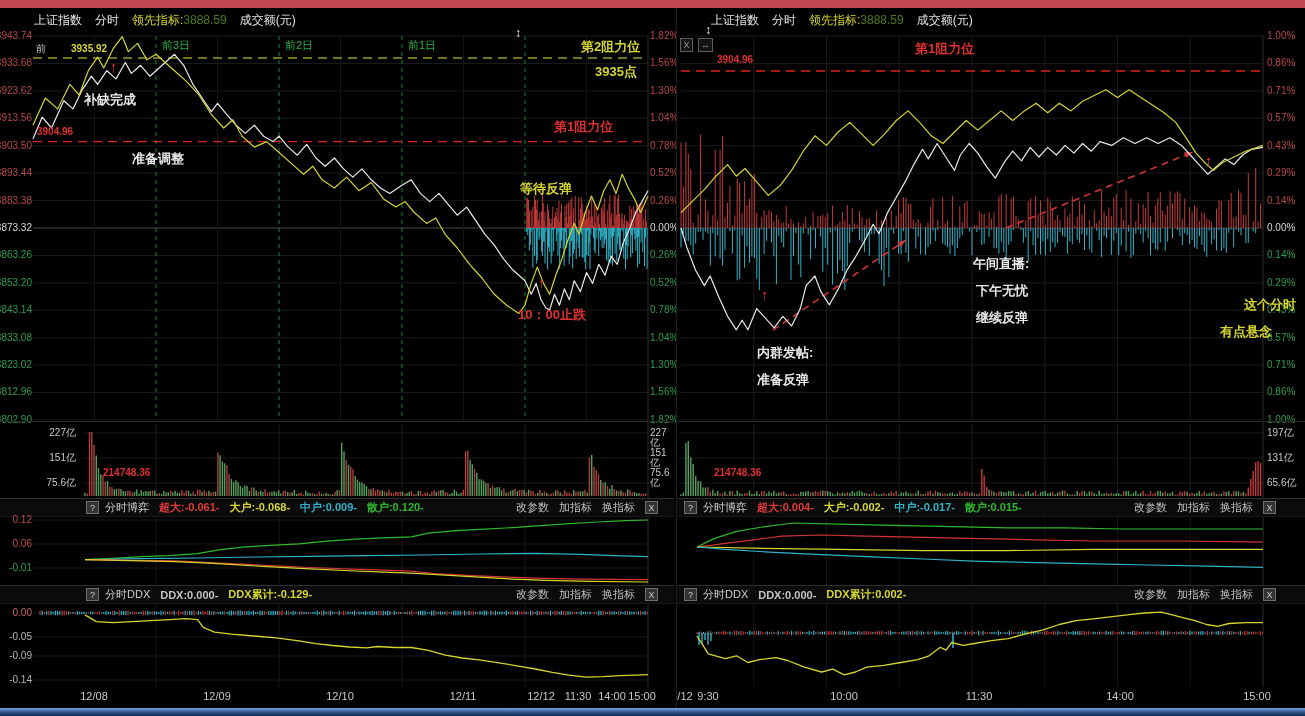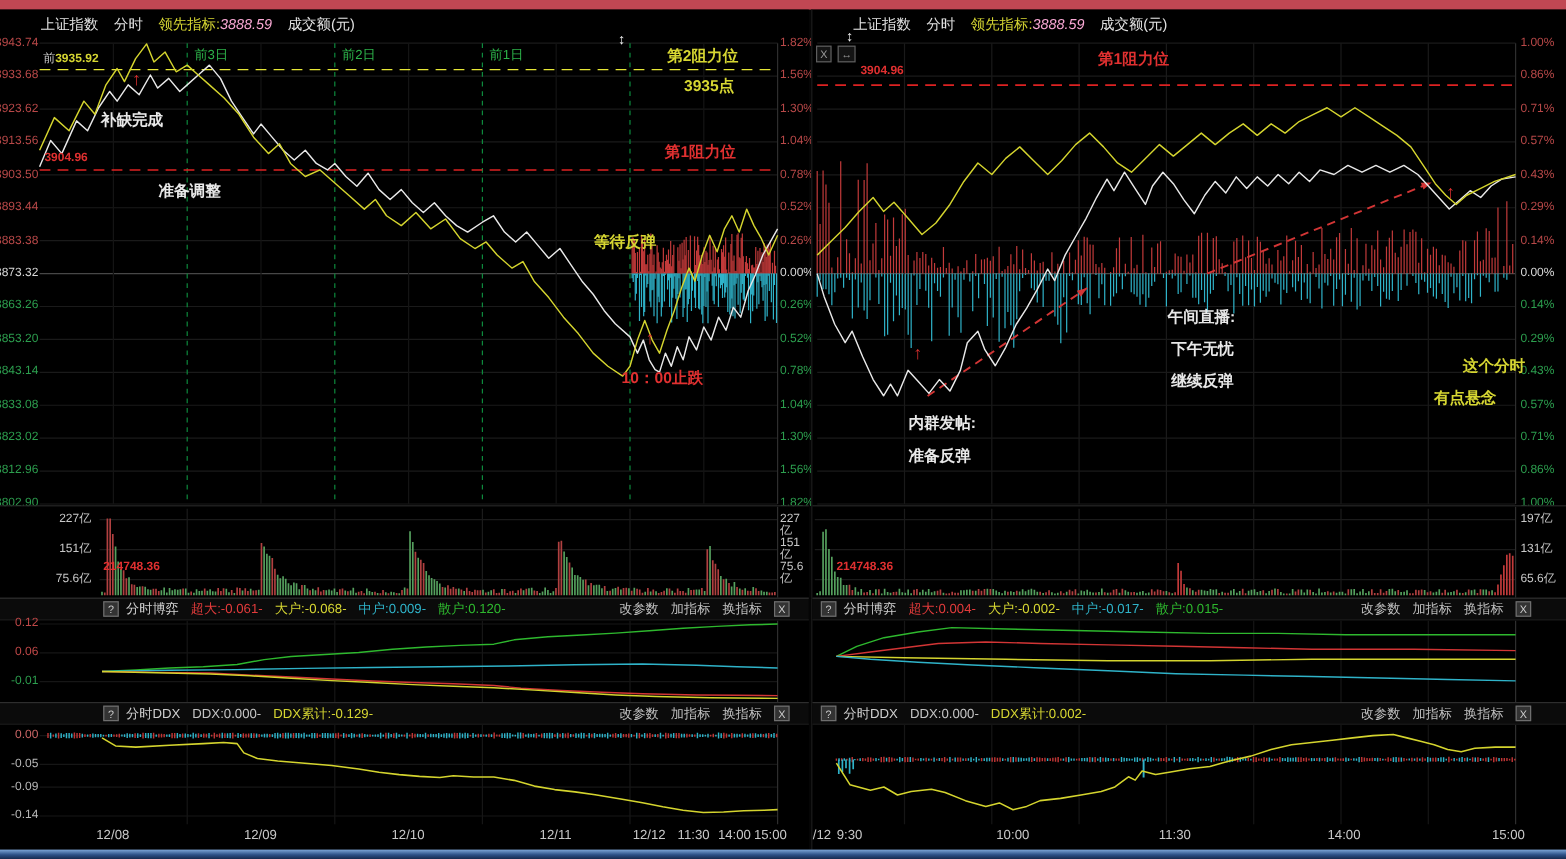--- a/index.html
+++ b/index.html
@@ -3,56 +3,56 @@
 <meta charset="utf-8">
 <style>
   html,body{margin:0;padding:0;background:#000;font-family:"Liberation Sans",sans-serif;}
   .screen{position:relative;width:1305px;height:716px;background:#050505;overflow:hidden;}
   .topbar{position:absolute;left:0;top:0;width:1305px;height:8px;background:#c14753;}
   .bottombar{position:absolute;left:0;top:708px;width:1305px;height:8px;background:linear-gradient(#7da6d8,#2c4f85 55%,#16294d);}
   .panel{position:absolute;top:8px;height:700px;background:#000;}
   #panelL{left:0;width:674px;}
   #panelR{left:676px;width:629px;border-left:1px solid #1c1c1c;}
   .phdr{position:absolute;left:34px;top:3px;height:18px;display:flex;gap:13px;font-size:12px;color:#e3e3e3;white-space:nowrap;align-items:center;}
-  .phdr .ll{color:#d6d632;} .phdr .lv{color:#f9a8d4;font-style:italic;}
+  .phdr .ll{color:#d6d632;} .phdr .lv{color:#4d7c0f;}
   .mchart{position:absolute;left:0;top:22px;width:100%;height:391px;}
   .vchart{position:absolute;left:0;top:413px;width:100%;height:77px;border-top:1px solid #262626;}
   .gchart{position:absolute;left:0;top:509px;width:100%;height:68px;}
   .dchart{position:absolute;left:0;top:596px;width:100%;height:83px;}
   .mchart svg,.vchart svg,.gchart svg,.dchart svg{position:absolute;left:0;top:0;}
   .ax{position:absolute;top:0;height:395px;display:flex;flex-direction:column;justify-content:space-between;font-size:10px;line-height:11px;}
   .ax span{display:block;}
   .ax-price{left:2px;width:30px;text-align:right;align-items:flex-end;}
   .ax-pct{width:36px;text-align:left;}
   #panelL .ax-pct{left:650px;} #panelR .ax-pct{left:590px;}
   .ax span:nth-child(-n+7){color:#b84848;}
   .ax span:nth-child(8){color:#d8d8d8;}
   .ax span:nth-child(n+9){color:#2c9e4e;}
   .vax{position:absolute;top:6px;height:60px;display:flex;flex-direction:column;justify-content:space-between;font-size:10px;line-height:10px;color:#c8c8c8;}
   .vaxL{left:40px;width:36px;text-align:right;}
   #panelL .vaxR{left:650px;} #panelR .vaxR{left:590px;}
-  .vval{position:absolute;font-size:10px;color:#e03030;font-weight:bold;}
+  .vval{position:absolute;font-size:10px;color:#e03030;font-weight:bold;margin-left:17px;}
   .ihdr{position:absolute;left:0;width:100%;height:19px;background:#0b0b0b;border-top:1px solid #2e2e2e;border-bottom:1px solid #191919;display:flex;align-items:center;font-size:11px;color:#c4c4c4;box-sizing:border-box;}
   #panelL .ihdr{padding-left:86px;padding-right:16px;}
   #panelR .ihdr{padding-left:7px;padding-right:30px;}
   .ihdr .ititle{margin-right:10px;color:#cfcfcf;}
-  .ihdr .val{margin-right:10px;}
+  .ihdr .val{margin-right:10px;font-weight:bold;}
   .c-red{color:#e23b3b;} .c-yel{color:#d6d632;} .c-cyan{color:#2fb3c9;} .c-grn{color:#2eb82e;}
   .spacer{flex:1;}
   .ibtn{margin-left:10px;color:#c0c0c0;cursor:pointer;}
   .qbox,.xbox{width:13px;height:13px;border:1px solid #6e6e6e;background:#333;color:#ccc;font-size:9px;display:flex;align-items:center;justify-content:center;box-sizing:border-box;}
   .qbox{margin-right:6px;}
   .xbox{margin-left:10px;}
   .gax,.dax{position:absolute;left:2px;width:30px;text-align:right;font-size:10px;line-height:10px;}
   .gax1,.gax2{color:#c04848;text-align:right;} .gax3{color:#2c9e4e;}
   .dax1{color:#cc6666;} .dax2,.dax3,.dax4{color:#b8b8b8;}
   .taxis{position:absolute;left:0;top:682px;width:100%;height:18px;font-size:11px;color:#c8c8c8;}
   .taxis span{position:absolute;transform:translateX(-50%);white-space:nowrap;}
   .ann{position:absolute;font-size:13px;font-weight:bold;white-space:nowrap;}
-  .a-wht{color:#e8e8e8;} .a-yel{color:#d6d632;} .a-red{color:#e03030;} .a-grn{color:#2db34a;font-size:11px;font-weight:normal;}
+  .a-wht{color:#e8e8e8;} .a-yel{color:#d6d632;margin-left:25px;} .a-red{color:#e03030;} .a-grn{color:#2db34a;font-size:11px;font-weight:normal;}
   .arrow{position:absolute;color:#e03030;font-size:15px;font-weight:bold;line-height:14px;}
   .lvl{position:absolute;font-size:10px;font-weight:bold;}
   .lvl .pfx{color:#c8c8c8;font-weight:normal;}
   .updown{position:absolute;color:#f0f0f0;font-size:12px;line-height:12px;}
   .wbox{position:absolute;width:15px;height:14px;border:1px solid #5e5e5e;color:#9a9a9a;font-size:9px;display:flex;align-items:center;justify-content:center;background:#141414;box-sizing:border-box;}
   .wdays{position:absolute;left:33px;top:363px;width:615px;display:flex;justify-content:space-around;color:#2db34a;font-size:12px;}
 </style>
 </head>
 <body>
 
@@ -382,21 +382,21 @@
       <span class="ann a-grn" style="left:162px;top:8px">前3日</span>
       <span class="ann a-grn" style="left:285px;top:8px">前2日</span>
       <span class="ann a-grn" style="left:408px;top:8px">前1日</span>
       <span class="ann a-yel" style="left:556px;top:8px">第2阻力位</span>
       <span class="ann a-yel" style="left:570px;top:33px">3935点</span>
       <span class="ann a-red" style="left:554px;top:88px">第1阻力位</span>
       <span class="lvl a-red" style="left:37px;top:96px">3904.96</span>
       <span class="ann a-wht" style="left:84px;top:61px">补缺完成</span>
       <span class="arrow" style="left:110px;top:30px">↑</span>
       <span class="ann a-wht" style="left:132px;top:120px">准备调整</span>
-      <span class="ann a-yel" style="left:495px;top:163px">等待反弹</span>
+      <span class="ann a-yel" style="left:495px;top:150px">等待反弹</span>
       <span class="ann a-red" style="left:518px;top:276px">10：00止跌</span>
       <span class="arrow" style="left:538px;top:246px">↑</span>
     </div>
     <span class="updown" style="left:515px;top:19px">↕</span>
 
     <div class="vchart">
       <svg id="svgVL" width="674" height="77">
           <line x1="83" y1="11" x2="648" y2="11" stroke="#1b1b1b" stroke-width="1"></line>
           <line x1="83" y1="36" x2="648" y2="36" stroke="#1b1b1b" stroke-width="1"></line>
           <line x1="83" y1="61" x2="648" y2="61" stroke="#1b1b1b" stroke-width="1"></line>

